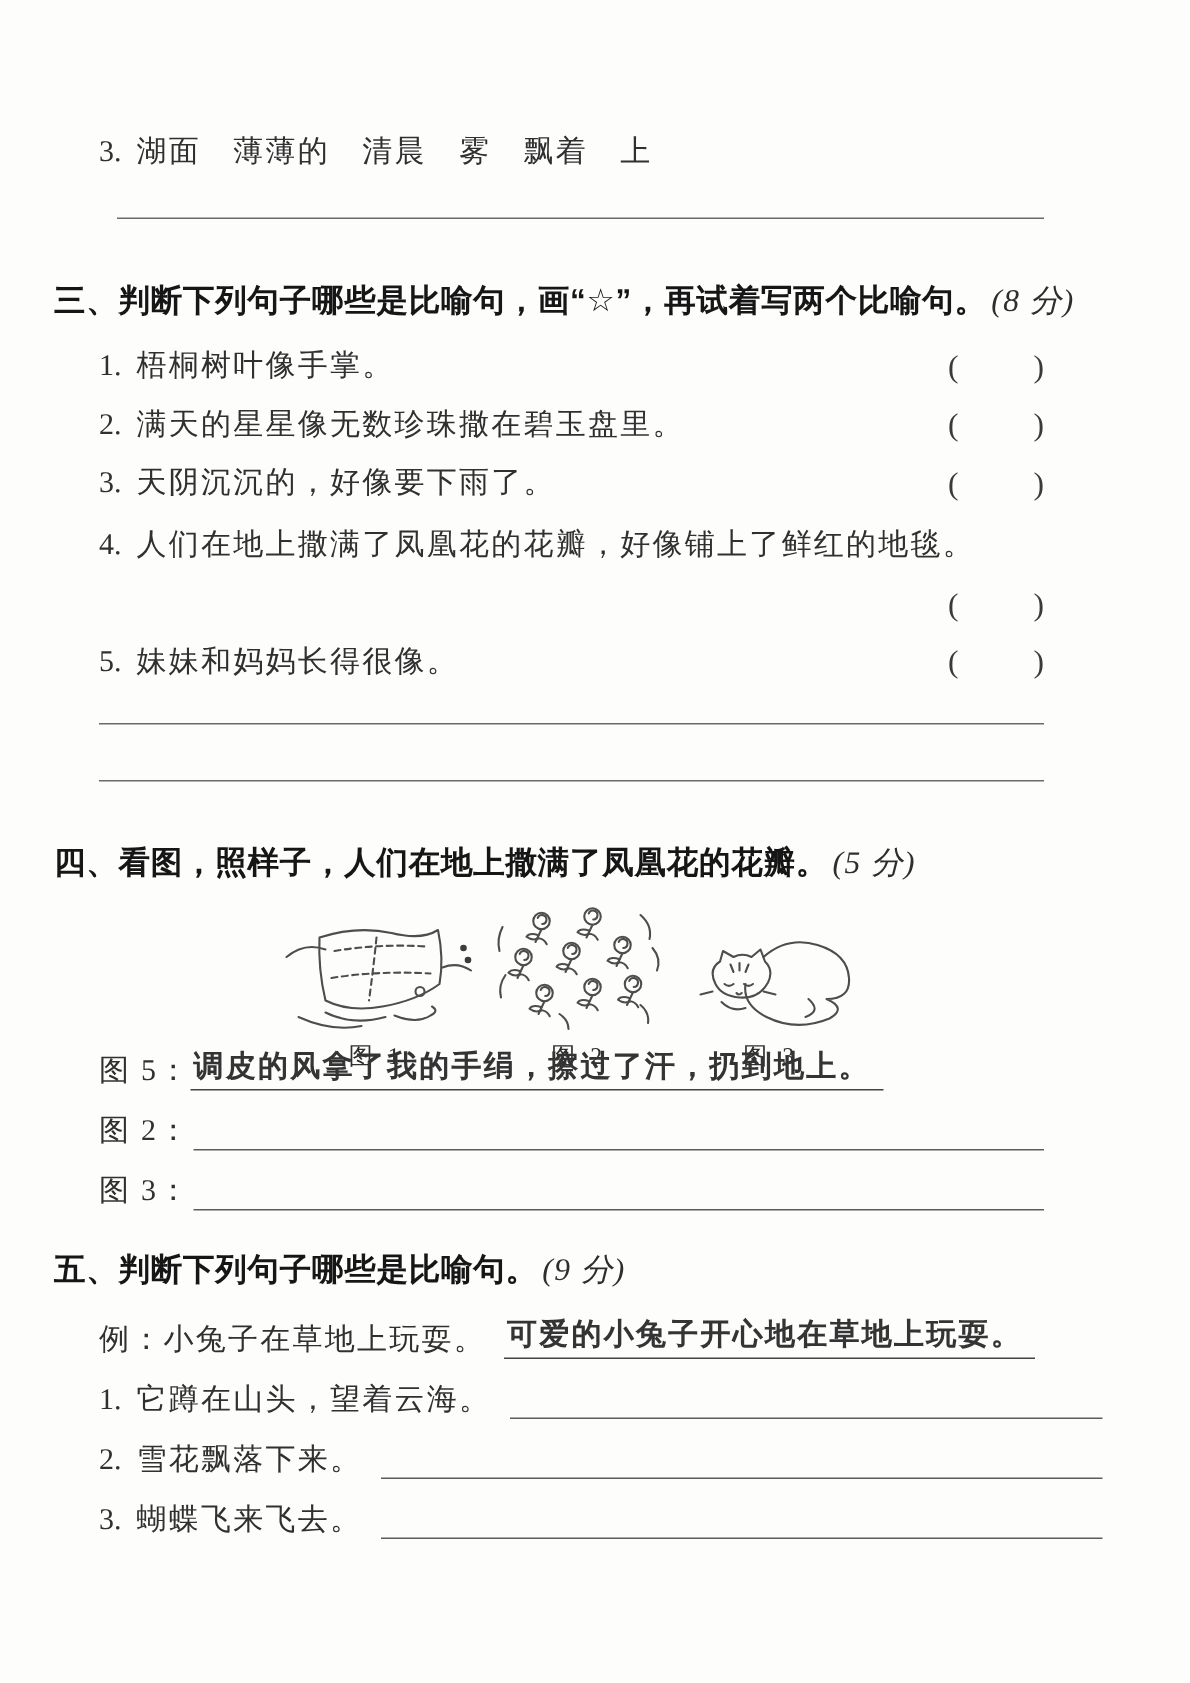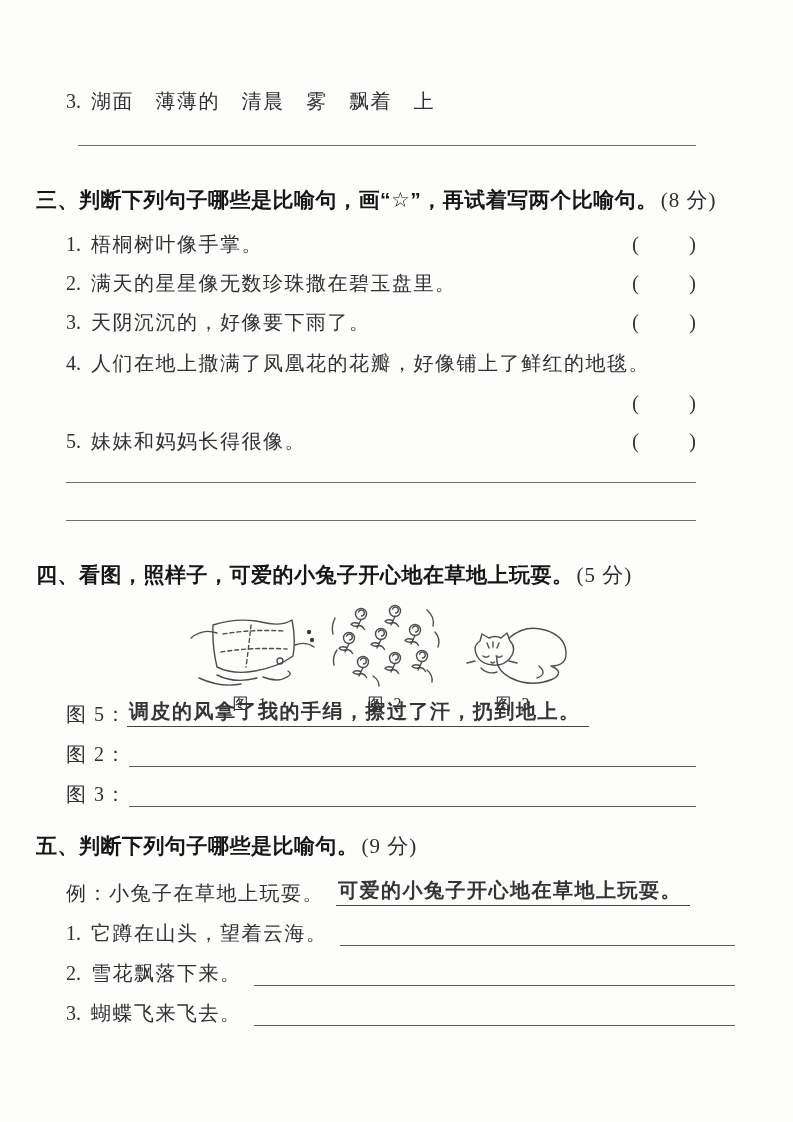--- a/index.html
+++ b/index.html
@@ -15,21 +15,21 @@
   .kai { font-size: 20px; letter-spacing: 1.5px; line-height: 26px; color: #303030; }
   .num { margin-right: 10px; letter-spacing: 0; }
   .heading {
     position: absolute; left: 36px; right: 60px;
     font-family: "Liberation Sans", "DejaVu Sans", sans-serif;
     font-weight: 700; font-size: 21px; letter-spacing: 0.5px;
     color: #161616; display: flex; align-items: flex-start; white-space: nowrap;
   }
   .head-points {
     font-family: "Liberation Serif", "DejaVu Serif", serif;
-    font-weight: 400; color: #2e2e2e; margin-left: 3px; letter-spacing: 1px;
+    font-weight: 400; color: #2e2e2e; margin-left: 3px; letter-spacing: 1px; font-style: italic;
   }
   .paren {
     margin-left: auto; width: 64px; display: inline-flex;
     justify-content: space-between; font-size: 21px; color: #3a3a3a;
     letter-spacing: 0; line-height: 26px;
   }
   .hline { position: absolute; border-bottom: 1.2px solid #6a6a6a; height: 0; }
   .fill-line { flex: 1 1 auto; height: 25px; border-bottom: 1px solid #5c5c5c; margin-left: 12px; }
   .hand { color: #343434; }
   .underlined { border-bottom: 1px solid #424242; padding: 0 8px 2px 2px; font-weight: bold; }
@@ -95,21 +95,21 @@
     <span>妹妹和妈妈长得很像。</span>
     <span class="paren">
         <span>(</span>
         <span>)</span>
       </span>
   </div>
   <div class="hline" style="top:482px;left:66px;right:97px"></div>
   <div class="hline" style="top:520px;left:66px;right:97px"></div>
 
   <div class="heading" style="top:561px">
-    <span>四、看图，照样子，可爱的小兔子开心地在草地上玩耍。</span>
+    <span>四、看图，照样子，人们在地上撒满了凤凰花的花瓣。</span>
       <span class="head-points">(5 分)</span>
   </div>
 
   <div class="figures">
     <div class="figure">
       <svg width="136" height="74" viewBox="0 0 136 74">
         <path class="ln" d="M8,24 Q20,14 34,19"></path>
         <path class="ln" d="M30,11 Q55,3 78,8 Q98,13 109,6 Q113,25 110,42 Q95,53 72,57 Q50,61 34,53 Q29,32 30,11 Z" fill="#fdfdfc"></path>
         <path class="ln" d="M40,20 Q70,15 101,17" stroke-dasharray="4 3"></path>
         <path class="ln" d="M38,38 Q68,33 104,35" stroke-dasharray="4 3"></path>

